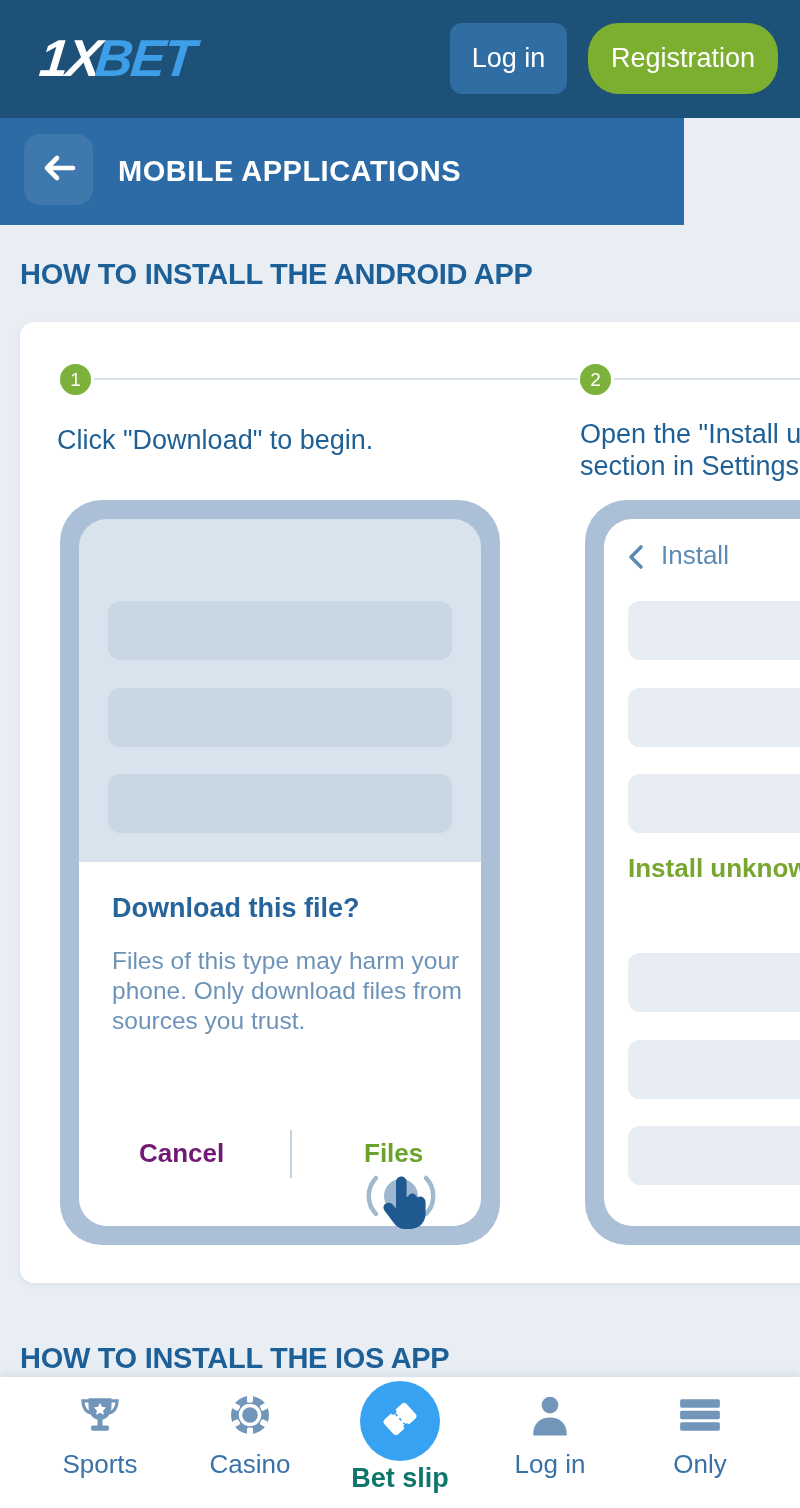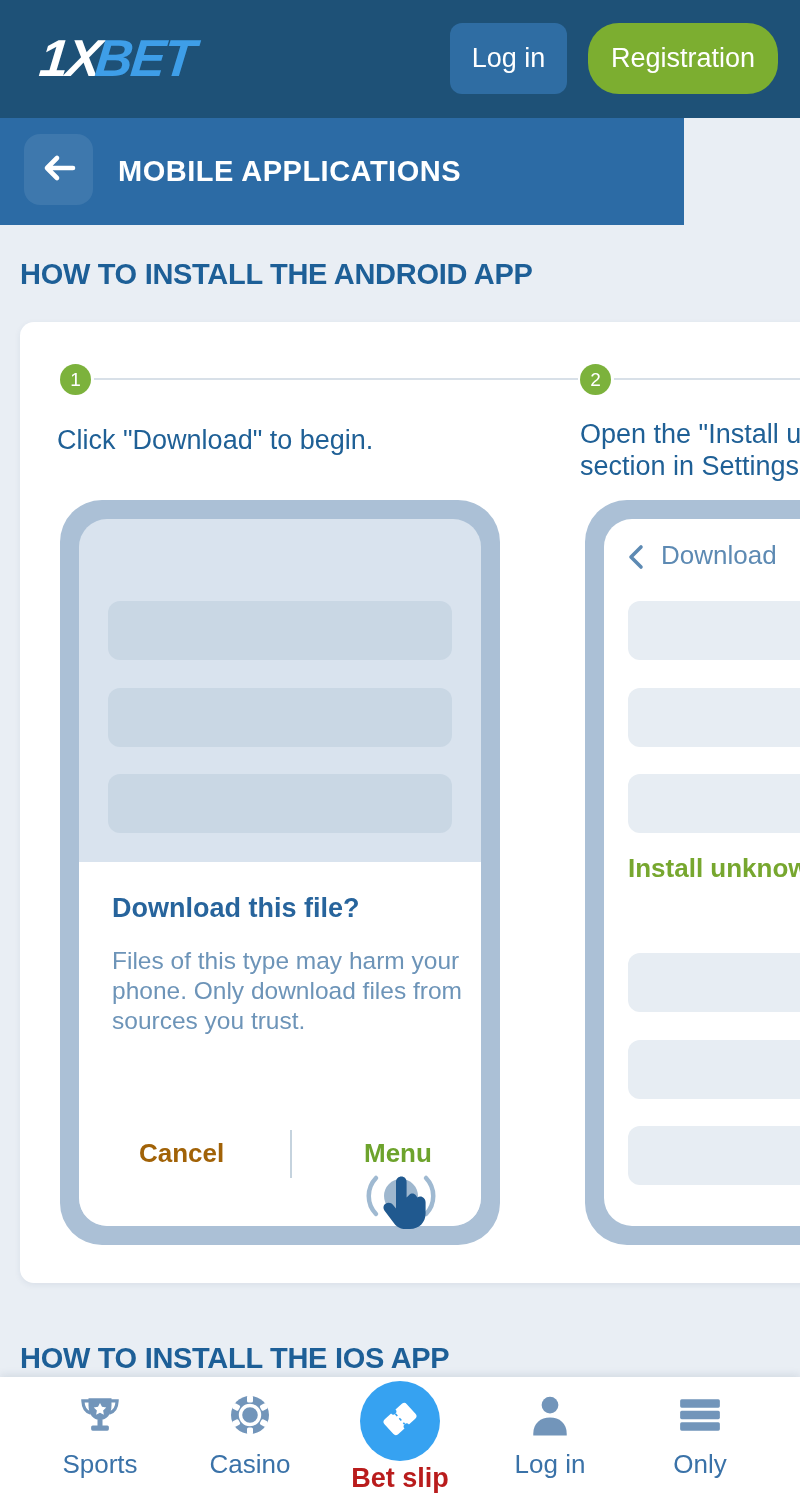--- a/index.html
+++ b/index.html
@@ -52,41 +52,41 @@
   .bar{position:absolute;border-radius:12px;height:59px;}
   .bar-p1{left:29px;width:344px;background:#c9d7e4;}
   .bar-p2{left:24px;width:354px;background:#e7edf3;}
   .b1{top:82px;}  .b2{top:169px;} .b3{top:255px;}
   .b4{top:434px;} .b5{top:521px;} .b6{top:607px;}
   
   .dialog{position:absolute;left:0;top:343px;width:418px;height:364px;background:#ffffff;}
   .dlg-title{position:absolute;left:33px;top:31px;margin:0;color:#27649c;font-size:27px;font-weight:bold;}
   .dlg-body{position:absolute;left:33px;top:84px;width:356px;margin:0;color:#6d94b8;
             font-size:24.5px;line-height:30px;}
-  .dlg-cancel{position:absolute;left:60px;top:276px;color:#a16207;font-size:26px;font-weight:bold;text-align:center;}
+  .dlg-cancel{position:absolute;left:60px;top:276px;color:#701a75;font-size:26px;font-weight:bold;text-align:center;}
   .dlg-divider{position:absolute;left:211px;top:268px;width:2px;height:48px;background:#c5d3de;}
   .dlg-load{position:absolute;left:285px;top:276px;color:#6da32c;font-size:26px;font-weight:bold;}
   
   .tap{position:absolute;left:358px;top:1158px;width:90px;height:100px;z-index:6;}
   
   .settings-chevron{position:absolute;left:22px;top:24px;}
   .settings-label{position:absolute;left:57px;top:21px;color:#5d8ab3;font-size:26px;}
   .install-unknown{position:absolute;left:24px;top:334px;color:#77a72f;font-size:26px;
                    font-weight:bold;white-space:nowrap;}
   
   .nav{position:absolute;left:0;top:1377px;width:800px;height:131px;background:#ffffff;
        box-shadow:0 -2px 8px rgba(40,70,100,.12);}
   .nav-item{position:absolute;top:16px;width:140px;display:flex;flex-direction:column;
             align-items:center;cursor:pointer;text-align:right;}
   .ni-sports{left:30px;} .ni-casino{left:180px;} .ni-betslip{left:330px;top:4px;}
   .ni-login{left:480px;} .ni-menu{left:630px;}
   .nav-label{margin-top:8px;color:#3a72a8;font-size:26px;}
   .betslip-circle{width:80px;height:80px;border-radius:50%;background:#36a2f1;
                   display:flex;align-items:center;justify-content:center;}
-  .betslip-label{margin-top:2px;color:#b91c1c;font-size:27px;font-weight:bold;}
+  .betslip-label{margin-top:2px;color:#0f766e;font-size:27px;font-weight:bold;}
 </style>
 </head>
 <body>
 
 <div class="page">
 
   <div class="header">
     <div class="logo">
       <span class="p1">1X</span><span class="p2">BET</span>
     </div>
@@ -132,33 +132,33 @@
     <div class="phone phone1">
       <div class="screen screen1">
         <div class="bar bar-p1 b1"></div>
         <div class="bar bar-p1 b2"></div>
         <div class="bar bar-p1 b3"></div>
         <div class="dialog">
           <h3 class="dlg-title">Download this file?</h3>
           <p class="dlg-body">Files of this type may harm your phone. Only download files from sources you trust.</p>
           <span class="dlg-cancel">Cancel</span>
           <span class="dlg-divider"></span>
-          <span class="dlg-load">Menu</span>
+          <span class="dlg-load">Files</span>
         </div>
       </div>
     </div>
 
     <div class="phone phone2">
       <div class="screen screen2">
         <span class="settings-chevron">
           <svg width="20" height="28" viewBox="0 0 20 28">
             <path d="M15 4 L5 14 L15 24" fill="none" stroke="#5d8ab3" stroke-width="3.6" stroke-linecap="round" stroke-linejoin="round"></path>
           </svg>
         </span>
-        <span class="settings-label">Download</span>
+        <span class="settings-label">Install</span>
         <div class="bar bar-p2 b1"></div>
         <div class="bar bar-p2 b2"></div>
         <div class="bar bar-p2 b3"></div>
         <div class="install-unknown">Install unknown apps</div>
         <div class="bar bar-p2 b4"></div>
         <div class="bar bar-p2 b5"></div>
         <div class="bar bar-p2 b6"></div>
       </div>
     </div>
   </div>

